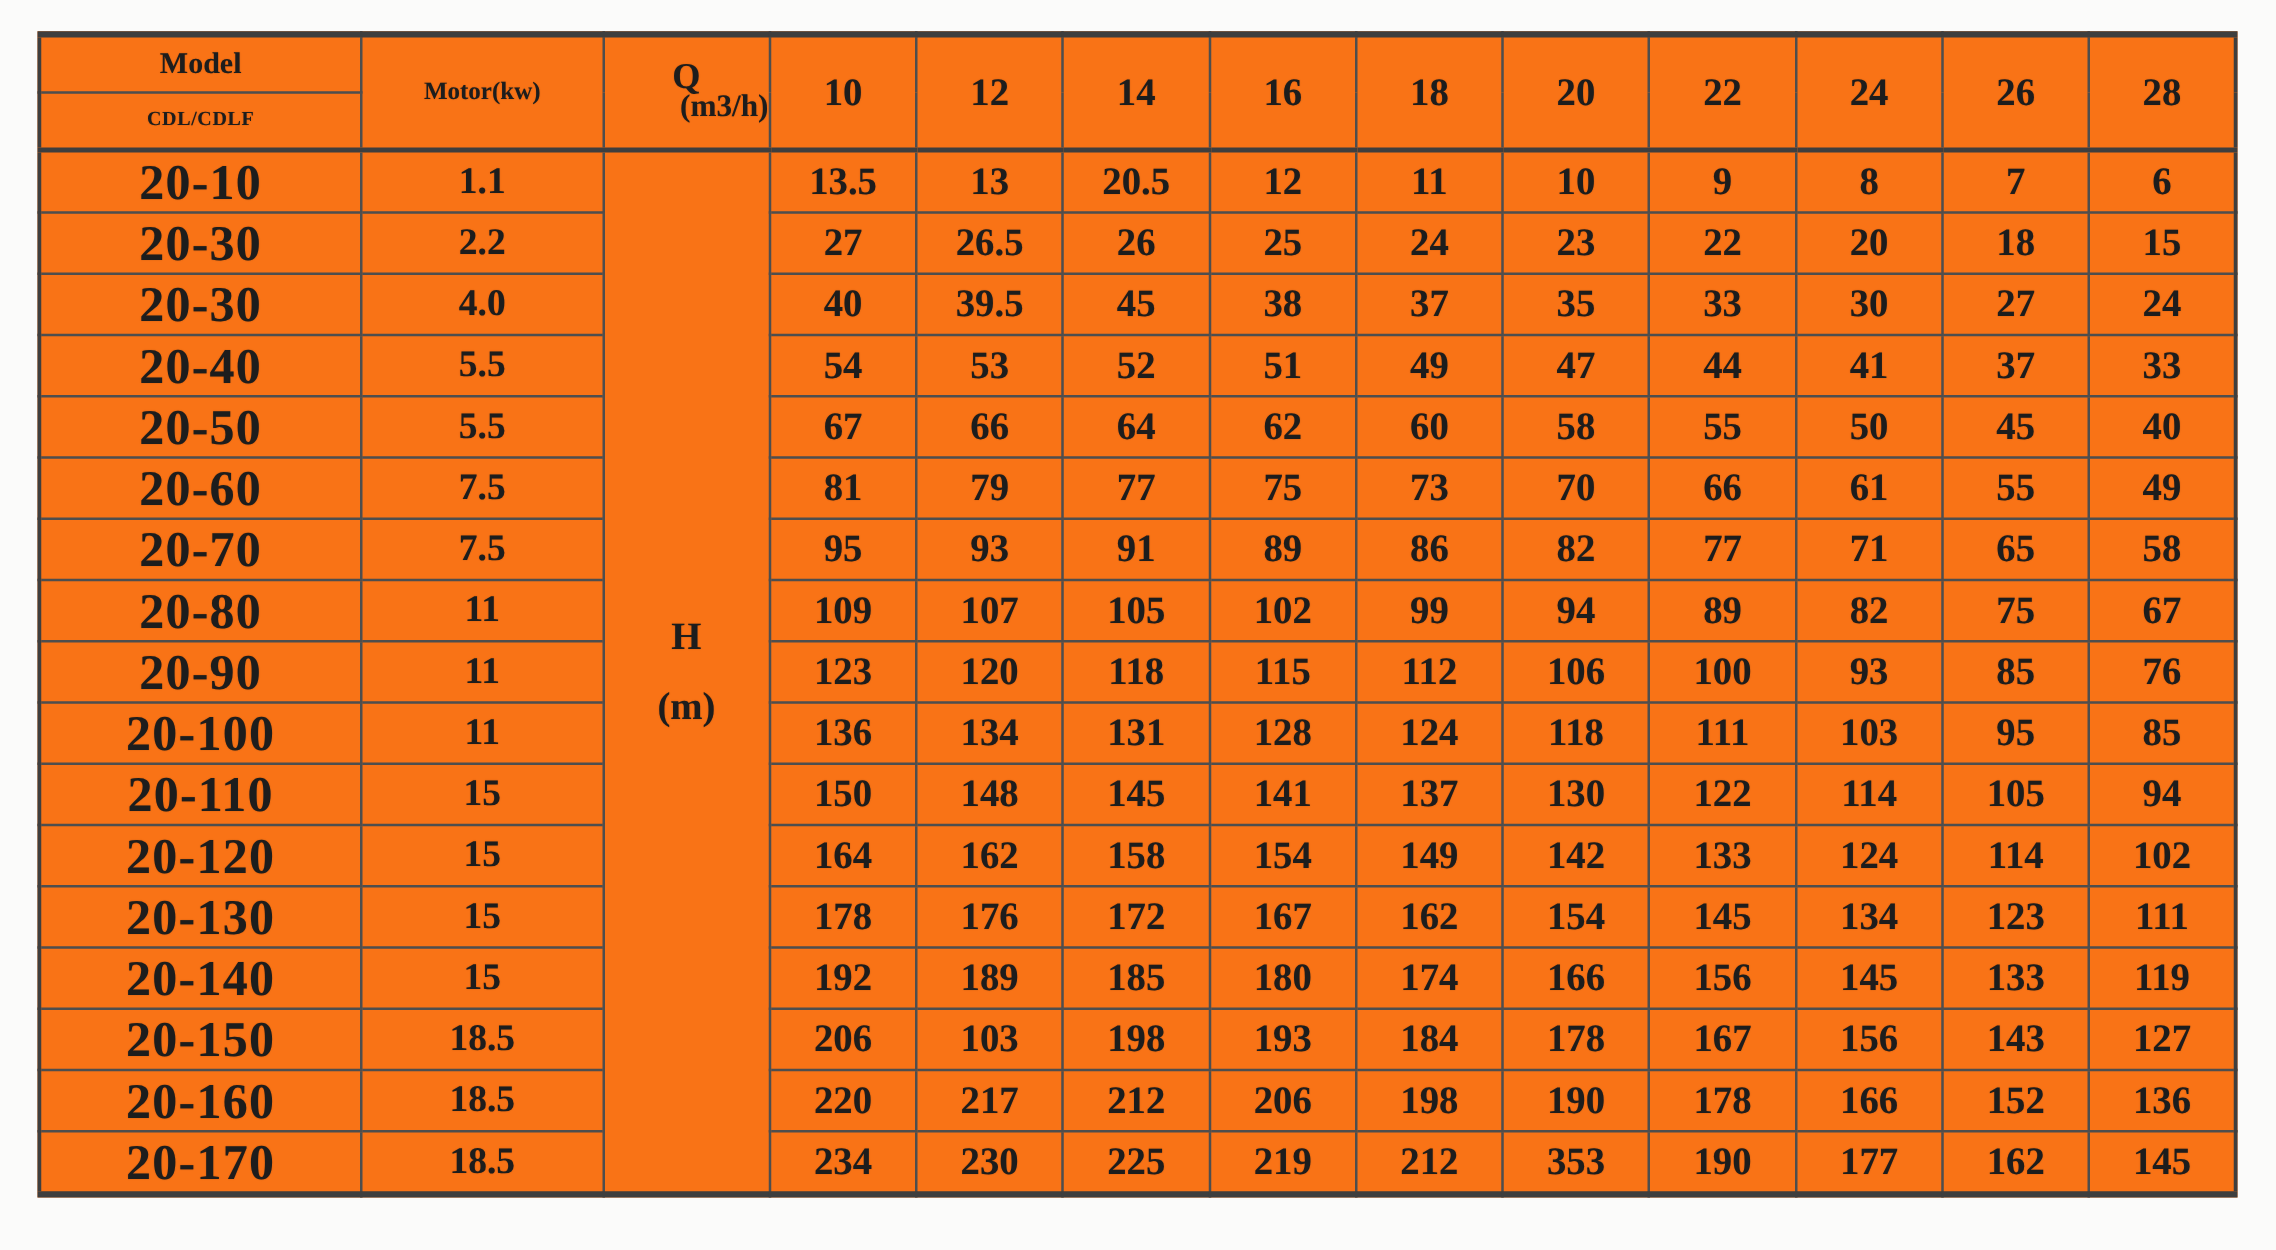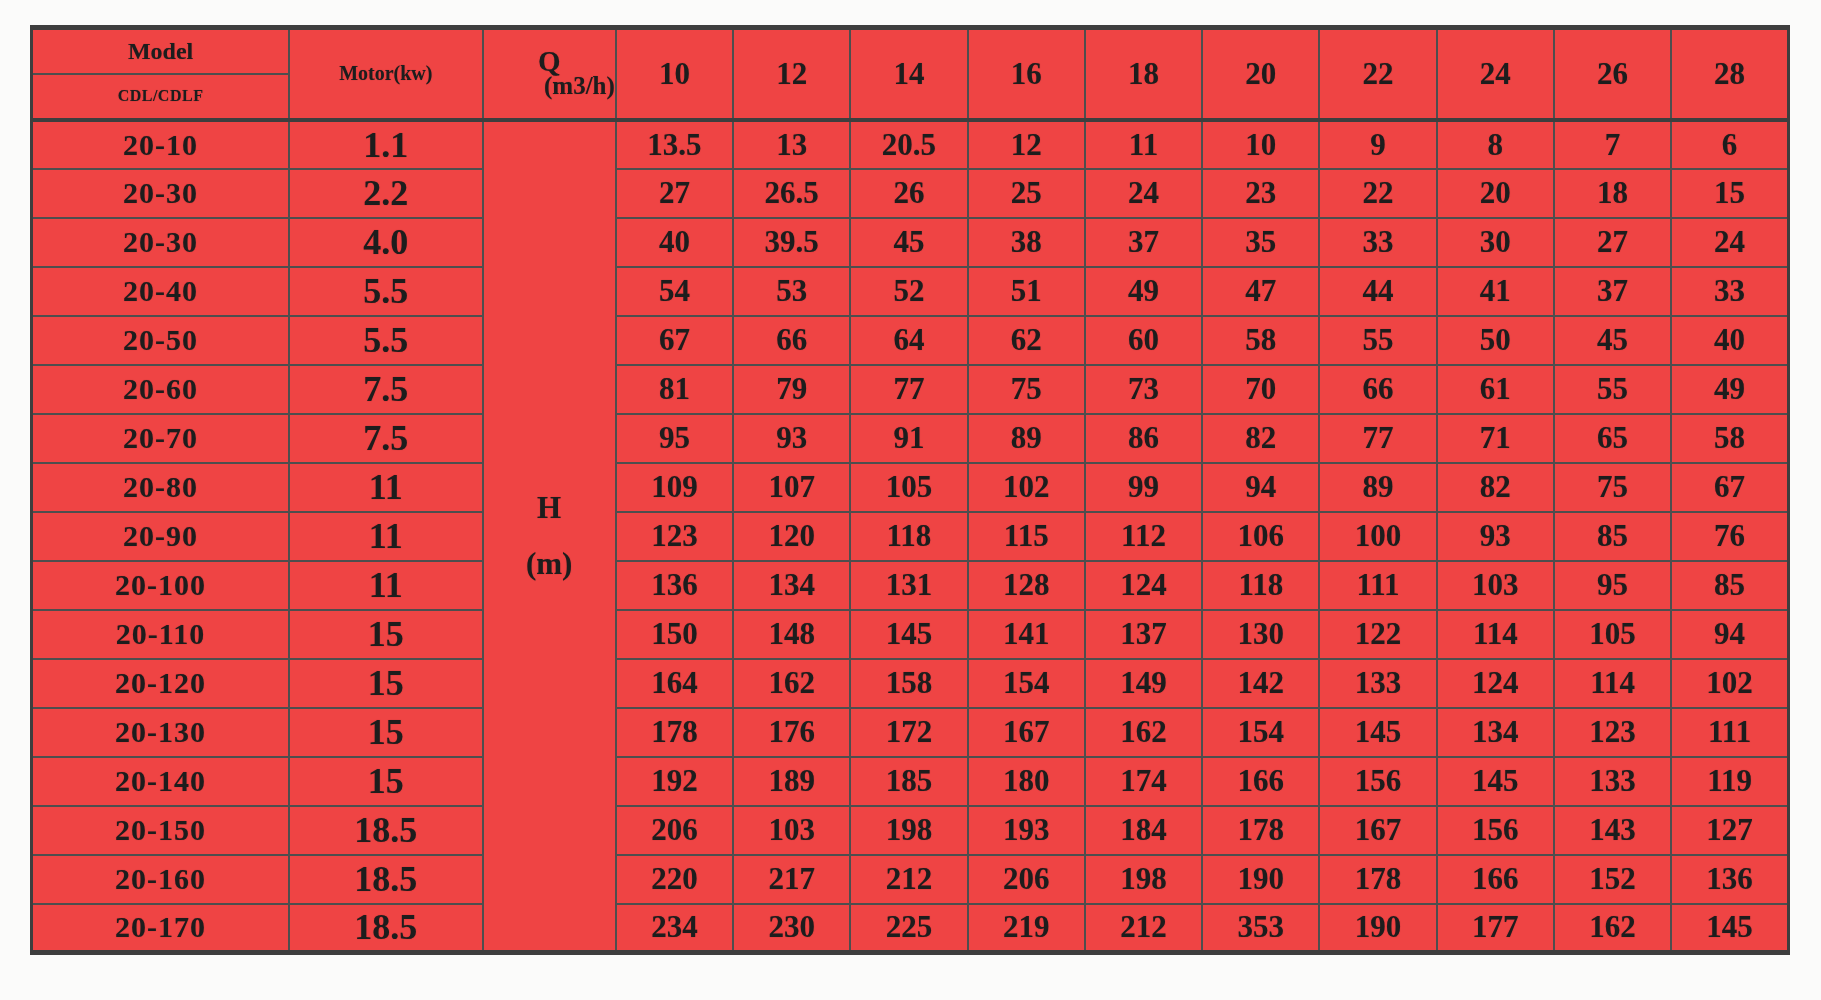--- a/index.html
+++ b/index.html
@@ -20,43 +20,43 @@
   table.spec {
     position: absolute;
     left: 30px;
     top: 25px;
     width: 1760px;
     border-collapse: collapse;
     table-layout: fixed;
     border: 3px solid #3e3e3e;
     border-top-width: 5px;
     border-bottom-width: 5px;
-    background: #ef4444;
+    background: #f97316;
   }
   th, td {
     border: 2px solid #4e4e4e;
     text-align: center;
     vertical-align: middle;
     font-weight: 700;
     padding: 0;
     overflow: hidden;
     text-shadow: 0 0 1px rgba(20,20,20,0.35);
   }
   thead tr { height: 46px; }
   thead th { border-bottom-width: 4px; border-bottom-color: #3e3e3e; }
   th.model-h { border-bottom-width: 2px; border-bottom-color: #4e4e4e; font-size: 24px; }
   th.series-h { font-size: 16px; letter-spacing: 0.5px; }
   th.motor-h { font-size: 20px; }
   th.q-h .q-sym { font-size: 29px; line-height: 0.8; margin-top: 2px; }
   th.q-h .q-unit { font-size: 25px; line-height: 1.05; text-align: right; }
   th.flow-h { font-size: 31px; }
   tbody tr { height: 49px; }
   tbody td { font-size: 31px; }
-  td.model-cell { font-size: 30px; letter-spacing: 1px; }
-  td.motor-cell { font-size: 36px; margin-top: 16px; }
+  td.model-cell { font-size: 40px; letter-spacing: 1px; }
+  td.motor-cell { font-size: 30px; margin-top: 16px; }
   td.head-unit-cell { font-size: 31px; line-height: 1.8; }
 </style>
 </head>
 <body>
 
 <div class="page">
   <table class="spec">
     <colgroup>
       <col style="width:257px">
       <col style="width:193px">

